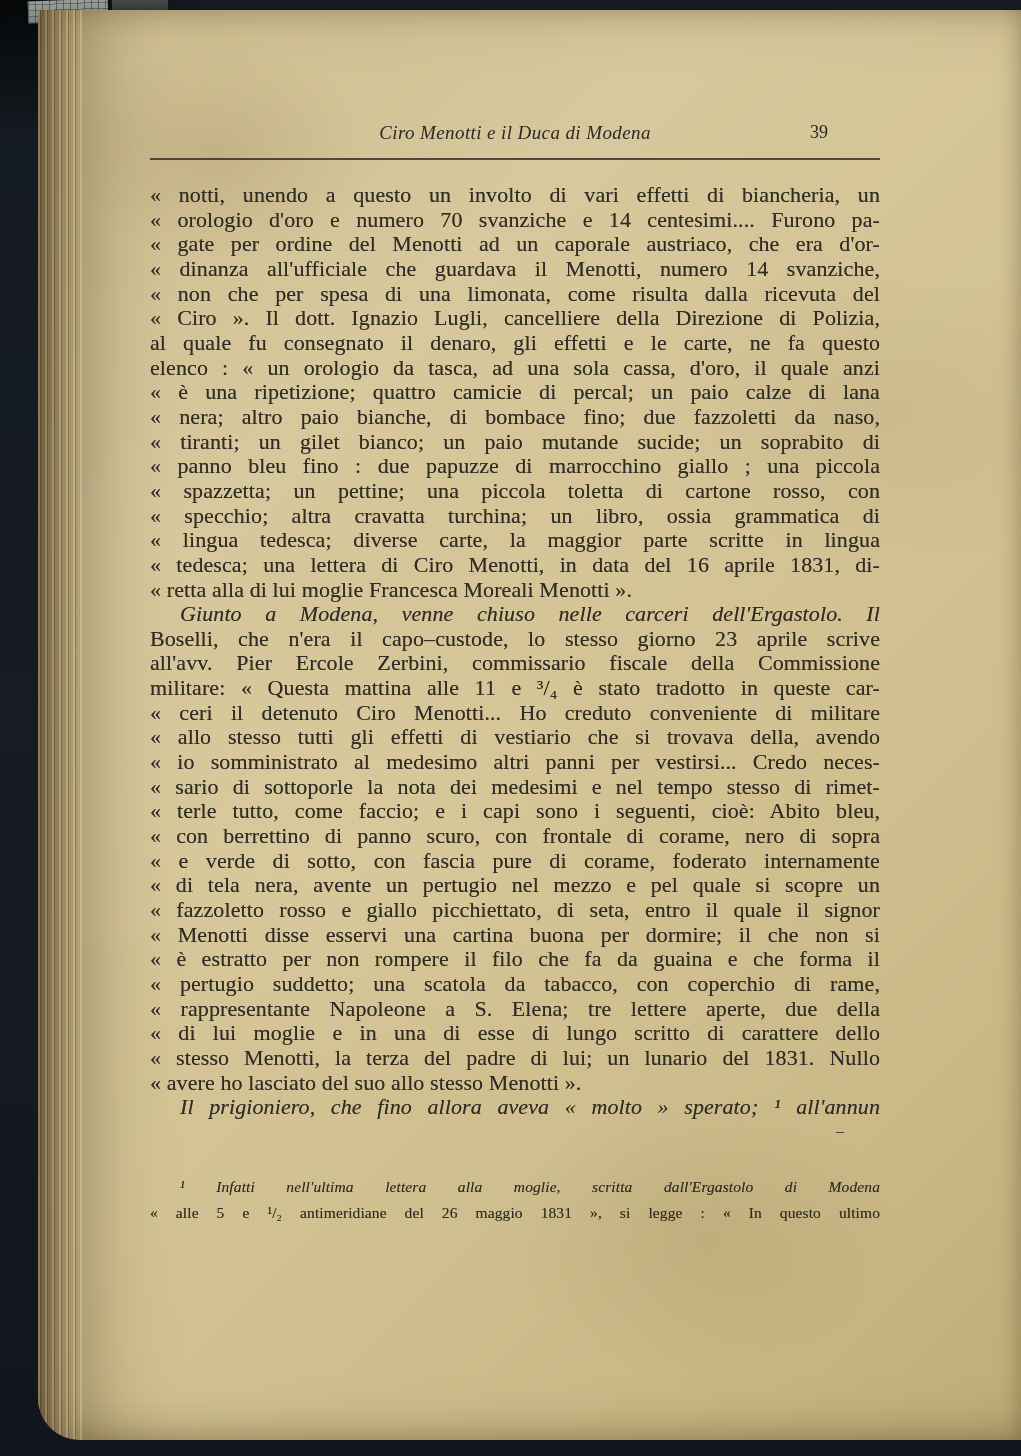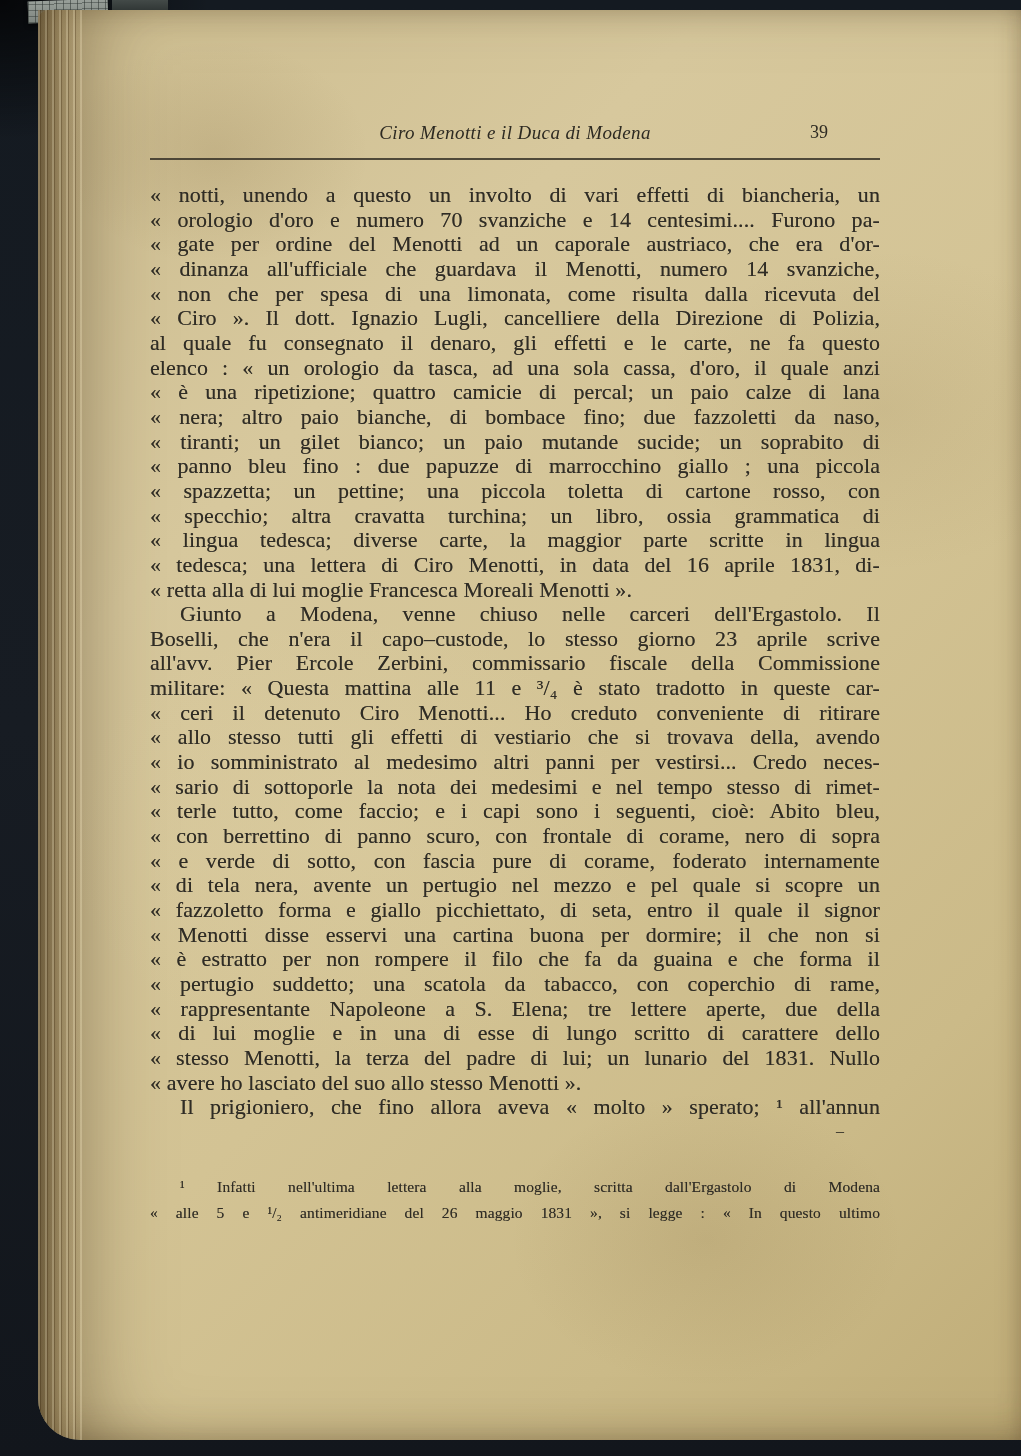--- a/index.html
+++ b/index.html
@@ -92,21 +92,21 @@
     line-height: 24.65px;
     letter-spacing: 0.1px;
     text-shadow: 0 0 0.5px rgba(47,44,37,0.55);
   }
   .line {
     text-align: justify;
     text-align-last: justify;
     white-space: normal;
   }
   .line.rag { text-align-last: left; }
-  .line.indent { text-indent: 30px; }
+  .line.indent { text-indent: 30px; font-style: italic; }
   .catchword {
     margin-top: 4px;
     padding-right: 36px;
     text-align: right;
     font-size: 16px;
     line-height: 14px;
     color: #2f2c25;
   }
   .footnote {
     margin-top: 36px;
@@ -148,29 +148,29 @@
           <div class="line">« panno bleu fino : due papuzze di marrocchino giallo ; una piccola</div>
           <div class="line">« spazzetta; un pettine; una piccola toletta di cartone rosso, con</div>
           <div class="line">« specchio; altra cravatta turchina; un libro, ossia grammatica di</div>
           <div class="line">« lingua tedesca; diverse carte, la maggior parte scritte in lingua</div>
           <div class="line">« tedesca; una lettera di Ciro Menotti, in data del 16 aprile 1831, di-</div>
           <div class="line rag">« retta alla di lui moglie Francesca Moreali Menotti ».</div>
           <div class="line indent">Giunto a Modena, venne chiuso nelle carceri dell'Ergastolo. Il</div>
           <div class="line">Boselli, che n'era il capo–custode, lo stesso giorno 23 aprile scrive</div>
           <div class="line">all'avv. Pier Ercole Zerbini, commissario fiscale della Commissione</div>
           <div class="line">militare: « Questa mattina alle 11 e ³/₄ è stato tradotto in queste car-</div>
-          <div class="line">« ceri il detenuto Ciro Menotti... Ho creduto conveniente di ritirare</div>
+          <div class="line">« ceri il detenuto Ciro Menotti... Ho creduto conveniente di militare</div>
           <div class="line">« allo stesso tutti gli effetti di vestiario che si trovava della, avendo</div>
           <div class="line">« io somministrato al medesimo altri panni per vestirsi... Credo neces-</div>
           <div class="line">« sario di sottoporle la nota dei medesimi e nel tempo stesso di rimet-</div>
           <div class="line">« terle tutto, come faccio; e i capi sono i seguenti, cioè: Abito bleu,</div>
           <div class="line">« con berrettino di panno scuro, con frontale di corame, nero di sopra</div>
           <div class="line">« e verde di sotto, con fascia pure di corame, foderato internamente</div>
           <div class="line">« di tela nera, avente un pertugio nel mezzo e pel quale si scopre un</div>
-          <div class="line">« fazzoletto forma e giallo picchiettato, di seta, entro il quale il signor</div>
+          <div class="line">« fazzoletto rosso e giallo picchiettato, di seta, entro il quale il signor</div>
           <div class="line">« Menotti disse esservi una cartina buona per dormire; il che non si</div>
           <div class="line">« è estratto per non rompere il filo che fa da guaina e che forma il</div>
           <div class="line">« pertugio suddetto; una scatola da tabacco, con coperchio di rame,</div>
           <div class="line">« rappresentante Napoleone a S. Elena; tre lettere aperte, due della</div>
           <div class="line">« di lui moglie e in una di esse di lungo scritto di carattere dello</div>
           <div class="line">« stesso Menotti, la terza del padre di lui; un lunario del 1831. Nullo</div>
           <div class="line rag">« avere ho lasciato del suo allo stesso Menotti ».</div>
           <div class="line indent">Il prigioniero, che fino allora aveva « molto » sperato; ¹ all'annun</div>
         </div>
 

